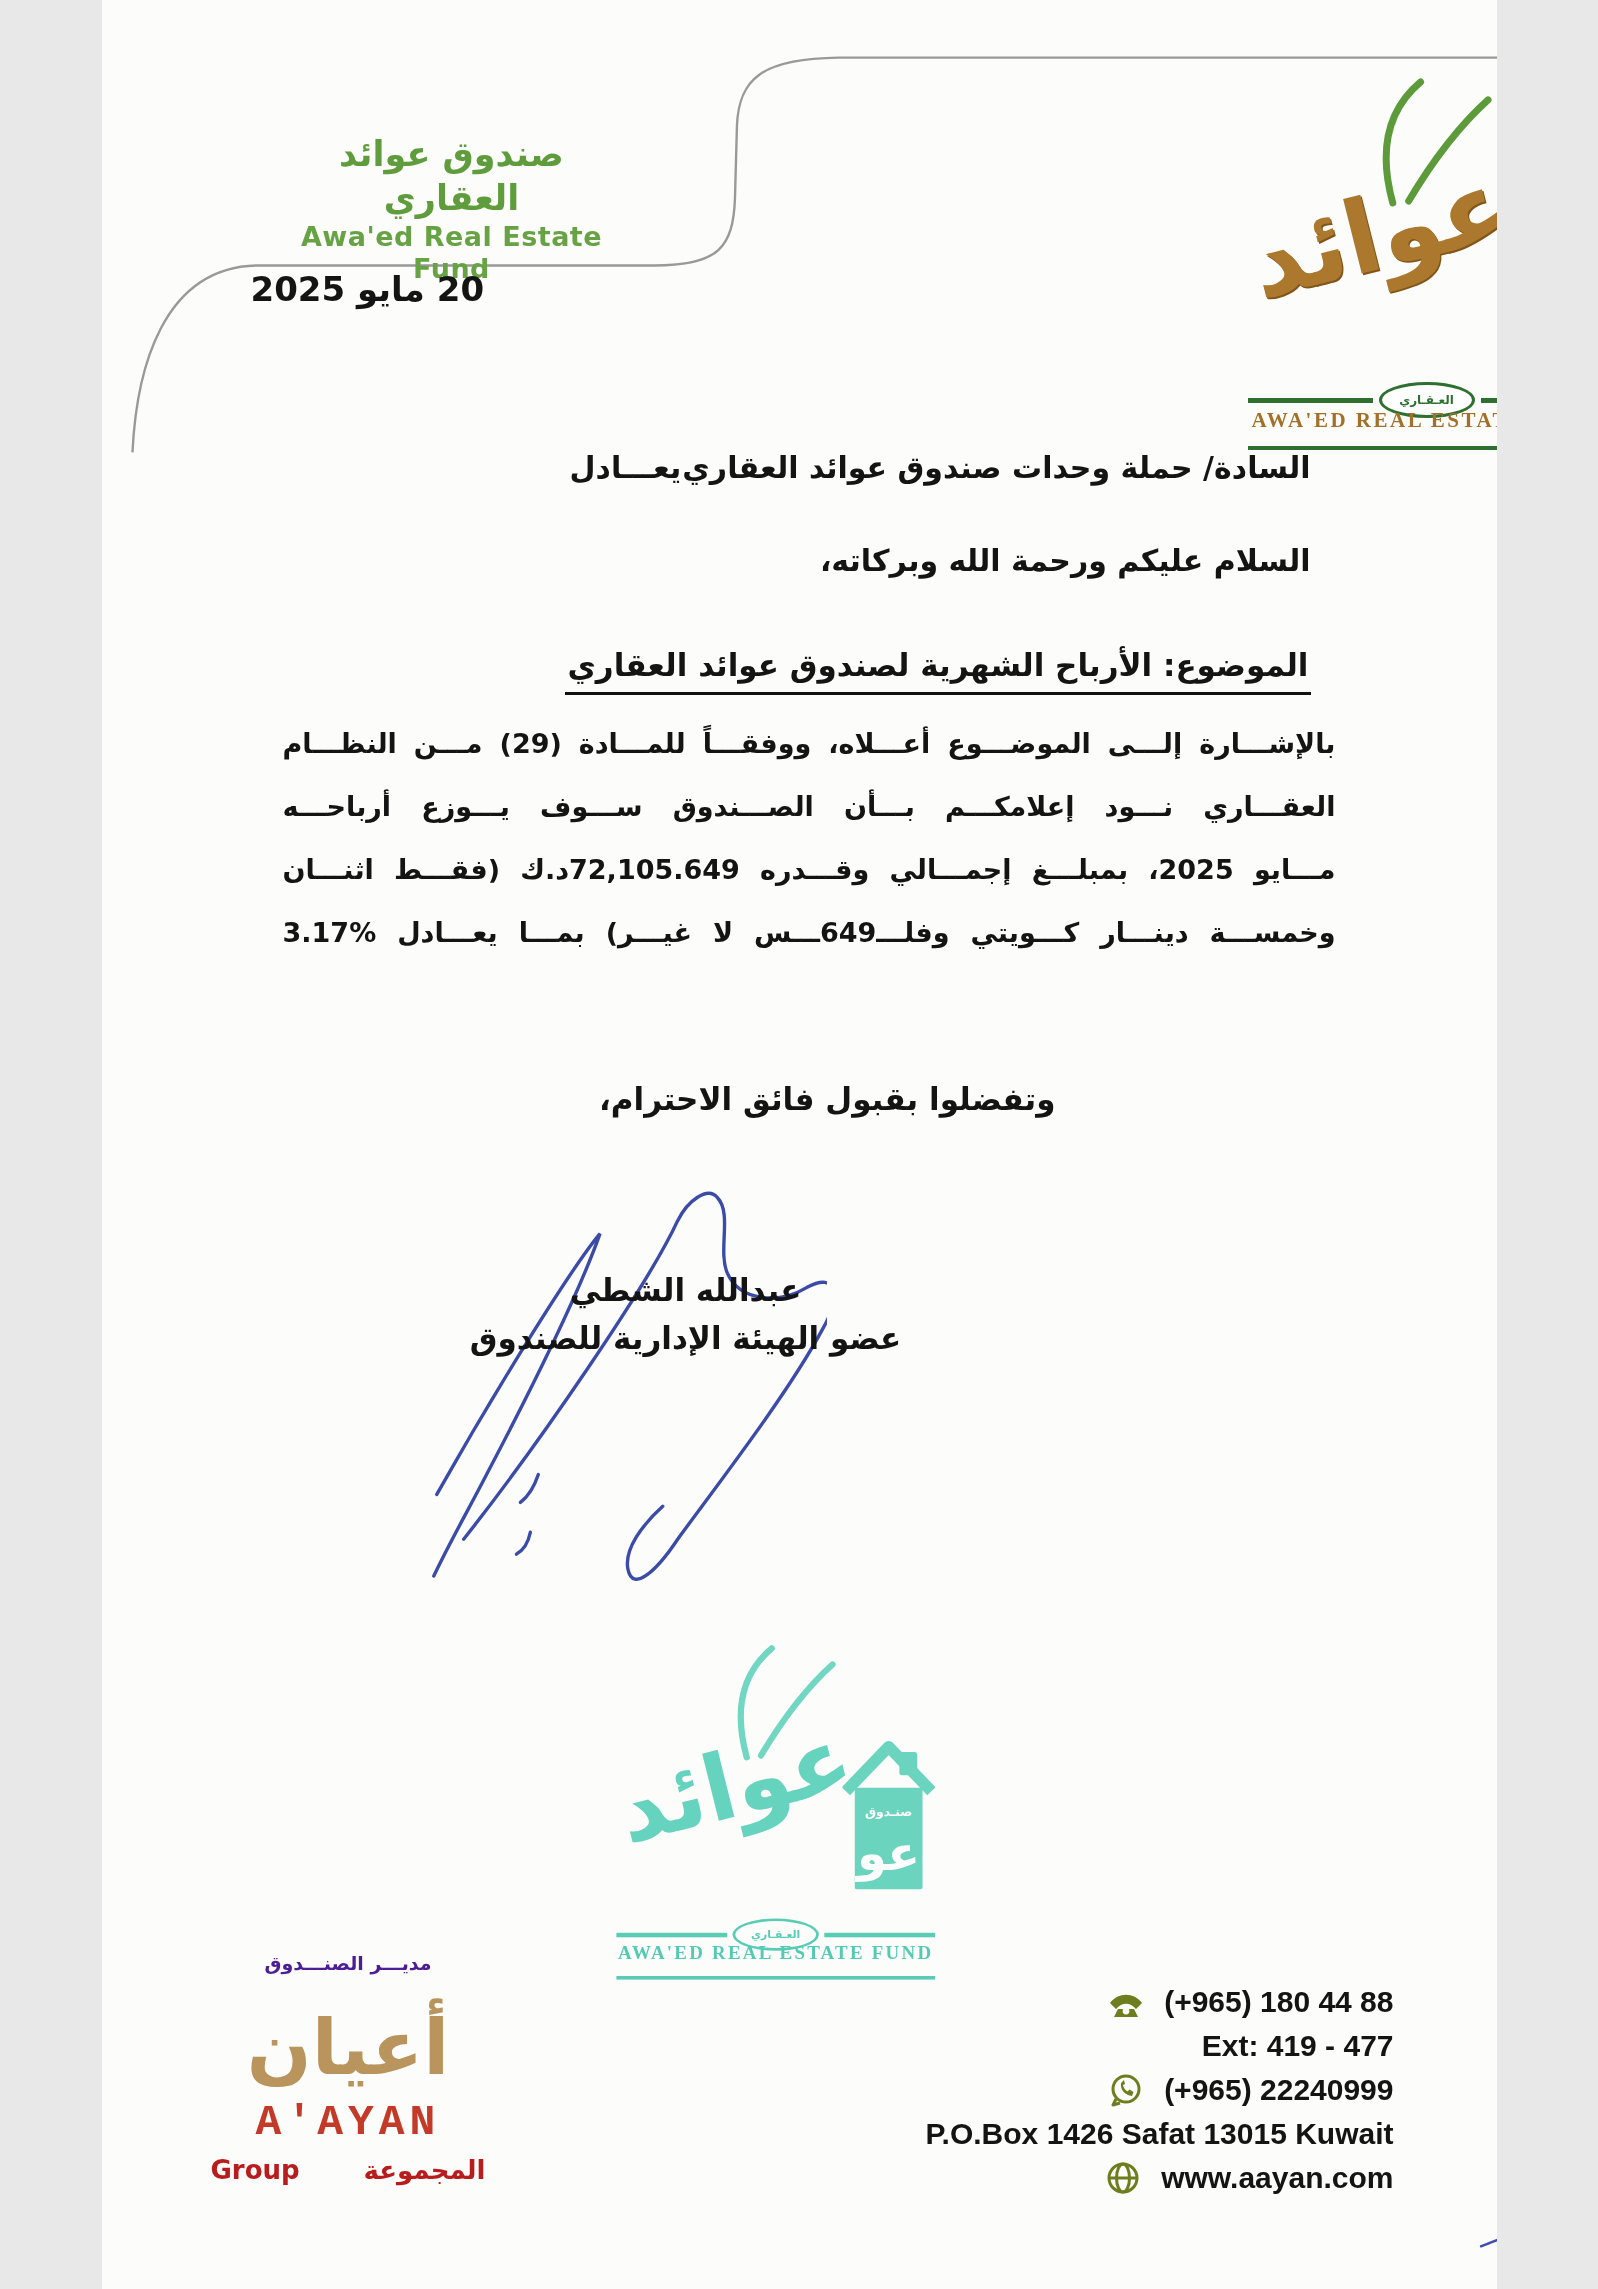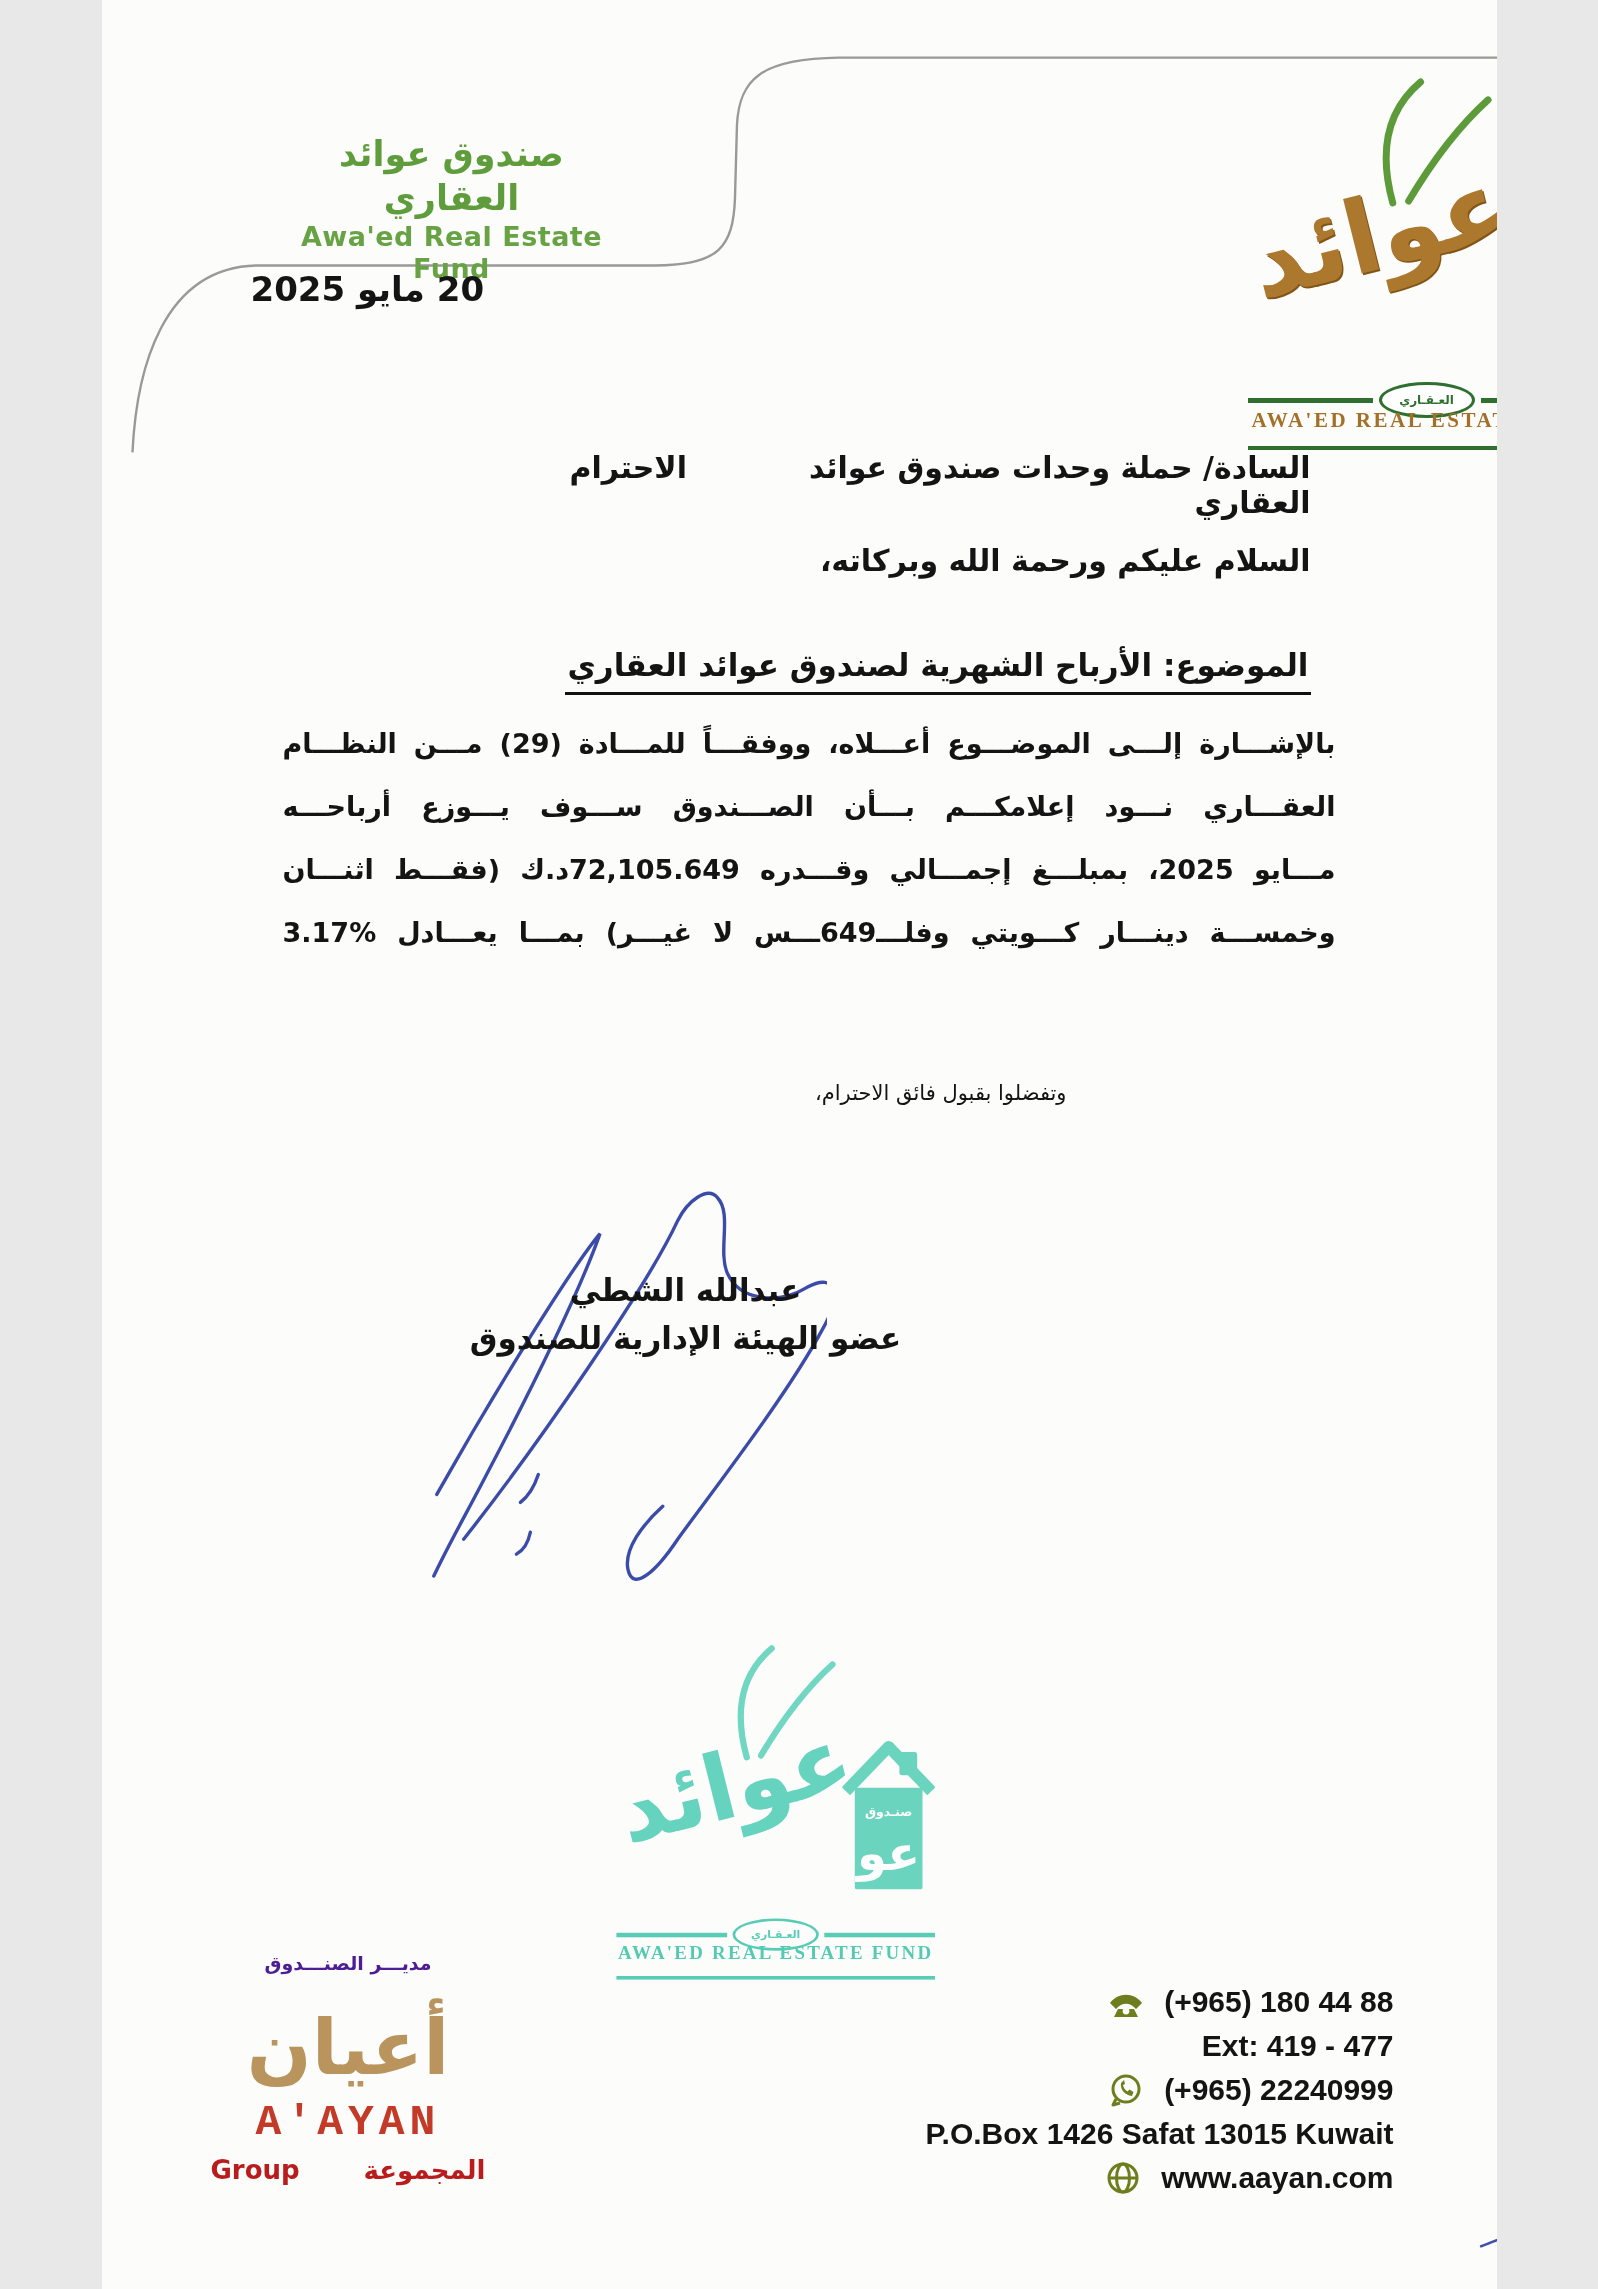--- a/index.html
+++ b/index.html
@@ -49,21 +49,21 @@
   
   .addressee-row{position:absolute;left:468px;right:186px;top:450px;display:flex;
                  justify-content:space-between;direction:rtl;font-size:30px;font-weight:700;}
   .salutation{position:absolute;right:186px;top:543px;font-size:30px;font-weight:700;direction:rtl;}
   .subject{position:absolute;right:186px;top:647px;font-size:31px;font-weight:700;direction:rtl;
            border-bottom:3px solid #111;padding:0 2px 9px 2px;}
   .body-text{position:absolute;left:181px;right:161px;top:712px;direction:rtl;}
   .body-line{font-size:27px;font-weight:700;height:63px;line-height:63px;overflow:hidden;
              text-align:justify;text-align-last:justify;}
   .body-line.last{text-align:right;text-align-last:right;}
-  .closing{position:absolute;right:430px;top:1081px;font-size:21px;font-weight:400;direction:rtl;}
+  .closing{position:absolute;right:441px;top:1081px;font-size:31px;font-weight:700;direction:rtl;}
   .signer{position:absolute;left:350px;top:1272px;width:468px;text-align:center;direction:rtl;
           font-size:31px;font-weight:700;}
   .signer .name{margin-bottom:12px;}
   .sig-svg{position:absolute;left:287px;top:1146px;pointer-events:none;}
 
   
   .aayan{position:absolute;left:101px;top:1952px;width:291px;text-align:center;}
   .aayan .mgr{font-size:19px;color:#4c1d95;font-weight:700;margin-bottom:36px;direction:rtl;}
   .aayan .ar-brand{font-size:76px;font-weight:700;color:#b9945c;line-height:1;margin-bottom:12px;direction:rtl;}
   .aayan .en-brand{font-size:43px;font-weight:700;color:#c33a28;letter-spacing:5px;
@@ -115,21 +115,21 @@
       <div class="rule"></div>
       <div class="oval">العـقـاري</div>
       <div class="rule"></div>
     </div>
     <div class="caps">AWA'ED REAL ESTATE FUND</div>
     <div class="base-rule"></div>
   </div>
 
   <div class="addressee-row">
     <span>السادة/ حملة وحدات صندوق عوائد العقاري</span>
-    <span>الاحترام</span>
+    <span>يعـــادل</span>
   </div>
   <div class="salutation">السلام عليكم ورحمة الله وبركاته،</div>
 
   <div class="subject">الموضوع: الأرباح الشهرية لصندوق عوائد العقاري</div>
 
   <div class="body-text">
     <div class="body-line">بالإشـــارة إلـــى الموضـــوع أعـــلاه، ووفقـــاً للمـــادة (29) مـــن النظـــام الأساســـي لصـــندوق عوائـــد</div>
     <div class="body-line">العقـــاري نـــود إعلامكـــم بـــأن الصـــندوق ســـوف يـــوزع أرباحـــه الشـــهرية للمســـاهمين لشـــهر</div>
     <div class="body-line">مـــايو 2025، بمبلـــغ إجمـــالي وقـــدره 72,105.649د.ك (فقـــط اثنـــان وســـبعون ألـــف ومائـــة</div>
     <div class="body-line">وخمســـة دينـــار كـــويتي وفلـــ649ـــس لا غيـــر) بمـــا يعـــادل %3.17 ســـنوياً تـــوزع عـــن الشـــهر</div>

